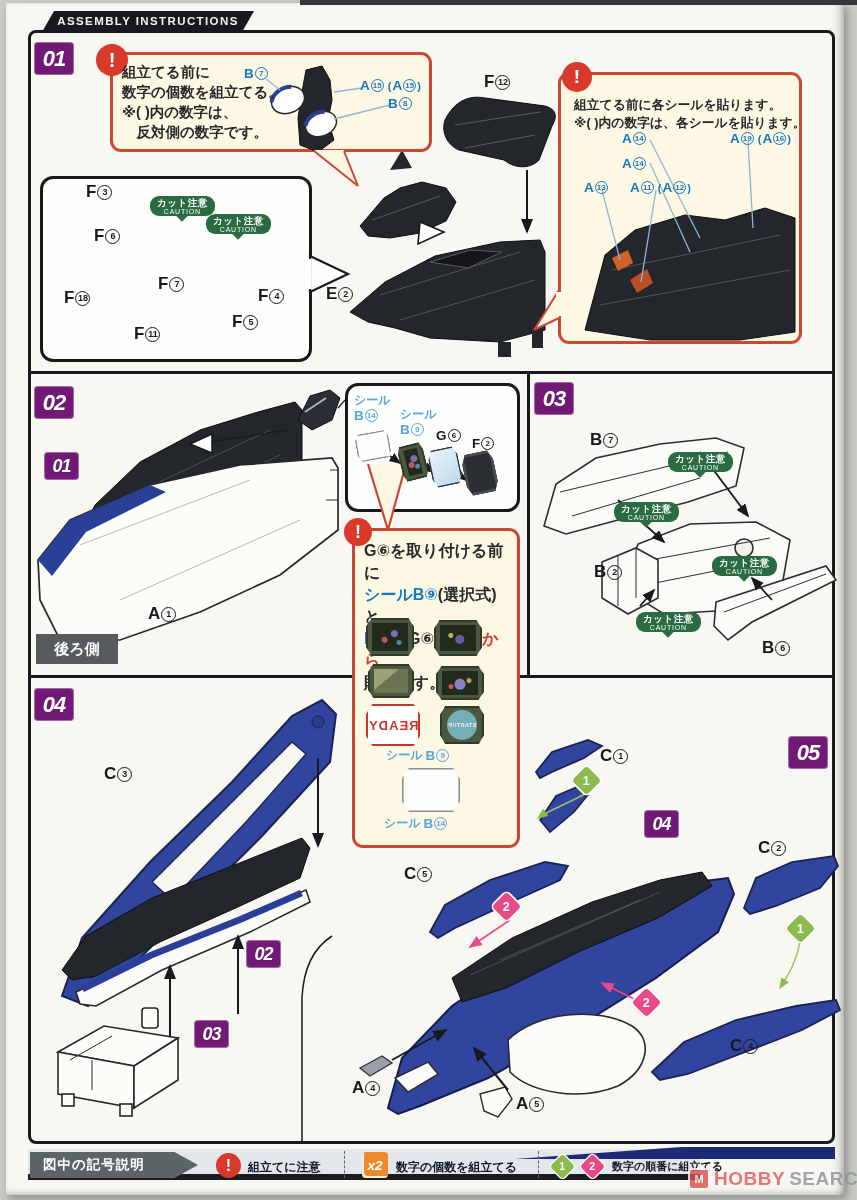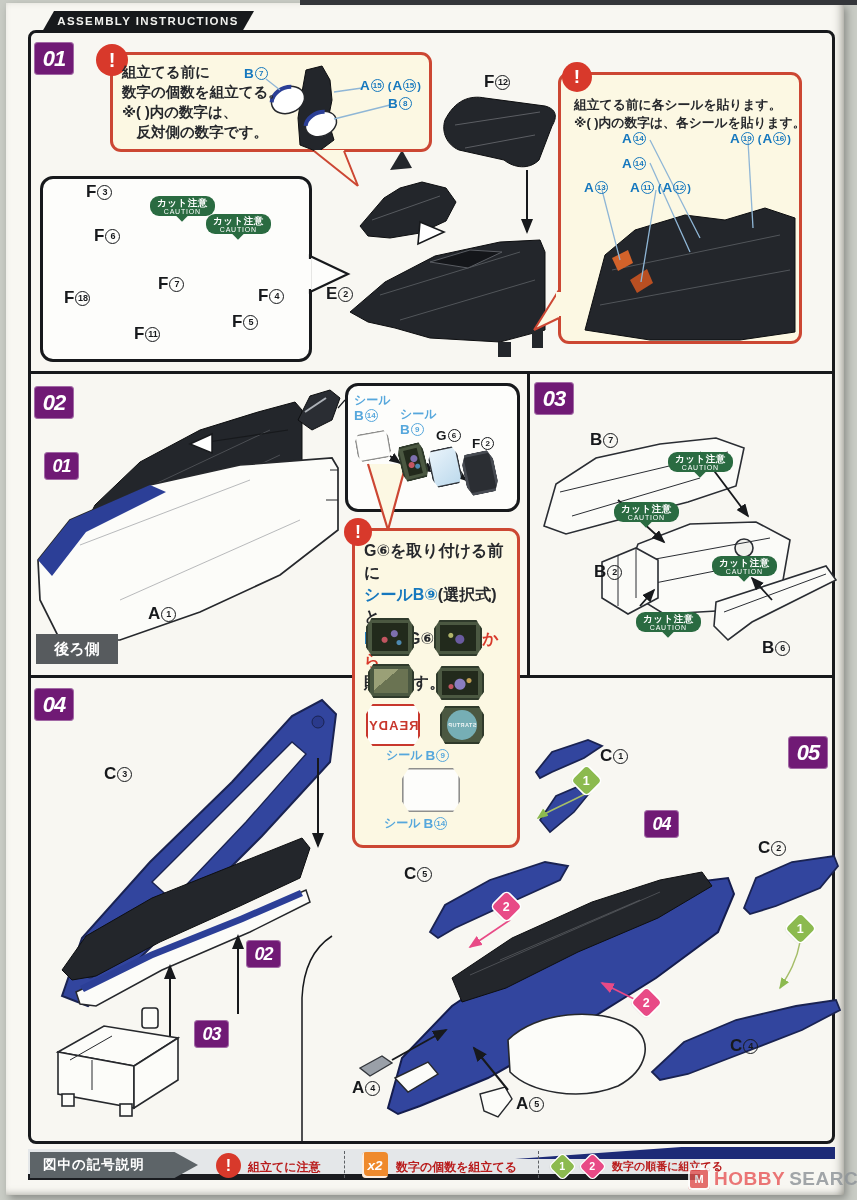--- a/index.html
+++ b/index.html
@@ -109,21 +109,21 @@
   .seg-blue { color:#1678be; }
   .seg-red { color:#d8392b;margin-top:8px; }
   .legendbar { left:28px; top:1149px; width:672px; height:31px; background:#e4e7e9; border-bottom:6px solid #1a1c20; z-index:6; }
   .legendtitle {
     left:30px; top:1152px; width:168px; height:26px;
     background:#5d6468; color:#fff; font-size:13.5px; font-weight:bold;
     line-height:26px; padding-left:13px; letter-spacing:1px;
     clip-path:polygon(0 0,86% 0,100% 50%,86% 100%,0 100%);
     z-index:7;
   }
-  .legendtext { font-size:12px; font-weight:bold; color:#b91c1c; z-index:7; }
+  .legendtext { font-size:12px; font-weight:bold; color:#0f172a; z-index:7; }
   .dashsep { width:0; height:27px; border-left:1.6px dashed #5b5f63; z-index:7; }
   .x2badge {
     left:362px; top:1152px; width:26px; height:26px;
     background:#ef8a2c; border-radius:4px; color:#fff;
     font-size:13.5px; font-weight:bold; font-style:italic;
     display:flex; align-items:center; justify-content:center;
     box-shadow:inset 2px -2px 0 rgba(255,255,255,.85); z-index:7;
   }
   .navy { left:515px; top:1147px; width:320px; height:12px; background:#1d2b77;
     clip-path:polygon(0 100%,52% 0,100% 0,100% 100%); z-index:6; }

